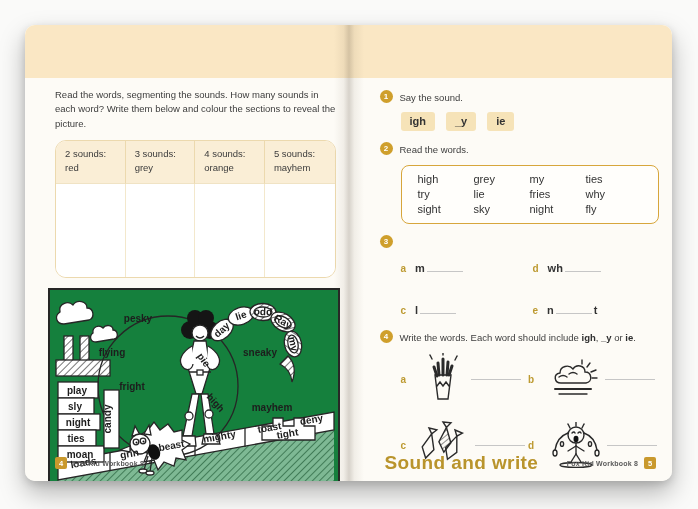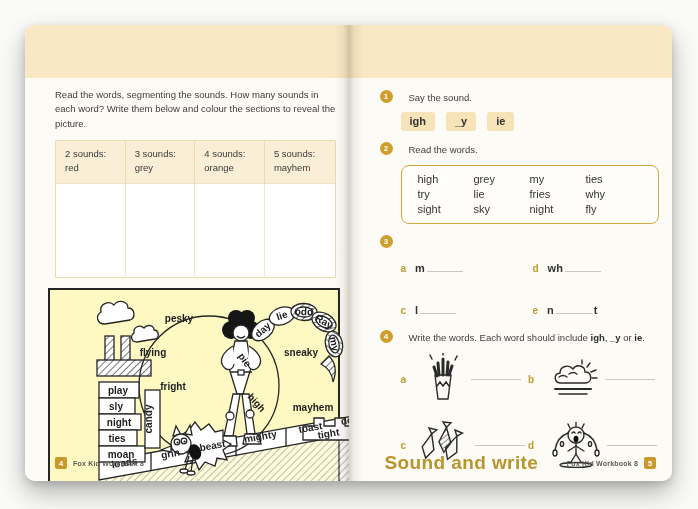--- a/index.html
+++ b/index.html
@@ -11,47 +11,47 @@
   .page { width:50%; height:100%; position:relative; background:#fdfbf6; }
 
   .band { position:absolute; top:0; left:0; right:0; height:53px; background:#fae7c4; }
   .page-title { position:absolute; bottom:7px; left:30px; color:#b9942c; font-size:19px;
     font-weight:bold; letter-spacing:.4px; white-space:nowrap; }
   .page-right .page-title { left:36px; }
 
   .lp-content { position:absolute; top:53px; left:30px; right:13px; }
   .intro { margin-top:10px; font-size:9.5px; line-height:1.5; color:#3d3d3d; }
 
-  .stable { margin-top:9px; border:1.5px solid #ecd9ae; border-radius:1px; overflow:hidden;
+  .stable { margin-top:9px; border:1.5px solid #ecd9ae; border-radius:11px; overflow:hidden;
     background:#fff; display:grid; grid-template-columns:repeat(4,1fr); }
   .stable .hcell { background:#faeed6; padding:6px 6px 8px 9px; font-size:9.5px; color:#3b3b3b;
     line-height:1.5; border-right:1px solid #ecd9ae; border-bottom:1px solid #f0e3c4; }
   .stable .hcell span { display:block; }
   .stable .bcell { height:93px; background:#fff; border-right:1px solid #f3e8cc; }
   .stable .last { border-right:none; }
 
   .picture { margin-top:10px; margin-left:-7px; width:292px; height:198px;
-    border:2px solid #262626; background:#fef9c3;padding-left:41px; }
+    border:2px solid #262626; background:#15803d; }
   .picture svg { display:block; }
   .picture text { font-family:"Liberation Sans", sans-serif; font-size:10px; fill:#1d1d1d;
     text-anchor:middle; font-weight:bold; }
 
   .footer { position:absolute; bottom:12px; display:flex; align-items:center; gap:6px; }
   .footer-left { left:30px; }
   .footer-right { right:16px; }
   .page-num { width:12px; height:12px; background:#c9992d; color:#fff; border-radius:2px;
     font-size:7.5px; font-weight:bold; display:flex; align-items:center; justify-content:center; }
   .book-name { font-size:7px; font-weight:bold; color:#5a5a5a; letter-spacing:.2px; }
 
   .rp-content { position:absolute; top:53px; left:31px; right:15px; }
   .step { display:flex; align-items:flex-start; gap:7px; }
   .stepnum { flex:0 0 13px; width:13px; height:13px; border-radius:50%; background:#cf9f2c;
     color:#fff; font-size:8px; font-weight:bold; display:flex; align-items:center;
     justify-content:center; margin-top:0; }
-  .steptext { font-size:9.5px; color:#3d3d3d; line-height:1.45; padding-top:1px;margin-left:9px; }
+  .steptext { font-size:9.5px; color:#3d3d3d; line-height:1.45; padding-top:1px; }
   .steptext b { color:#2e2e2e; }
 
   .tiles { margin:7px 0 0 21px; display:flex; gap:11px; }
   .tile { background:#f6e3b8; color:#333; font-size:11px; font-weight:bold; border-radius:3px;
     padding:3px 9px 4px; }
 
   .wordbox { margin:8px 0 0 21px; width:258px; border:1.5px solid #d7a63c; border-radius:8px;
     background:#fffefb; padding:7px 16px 8px; display:grid; grid-template-columns:repeat(4,1fr);
     row-gap:3px; font-size:11px; color:#333; }
 

